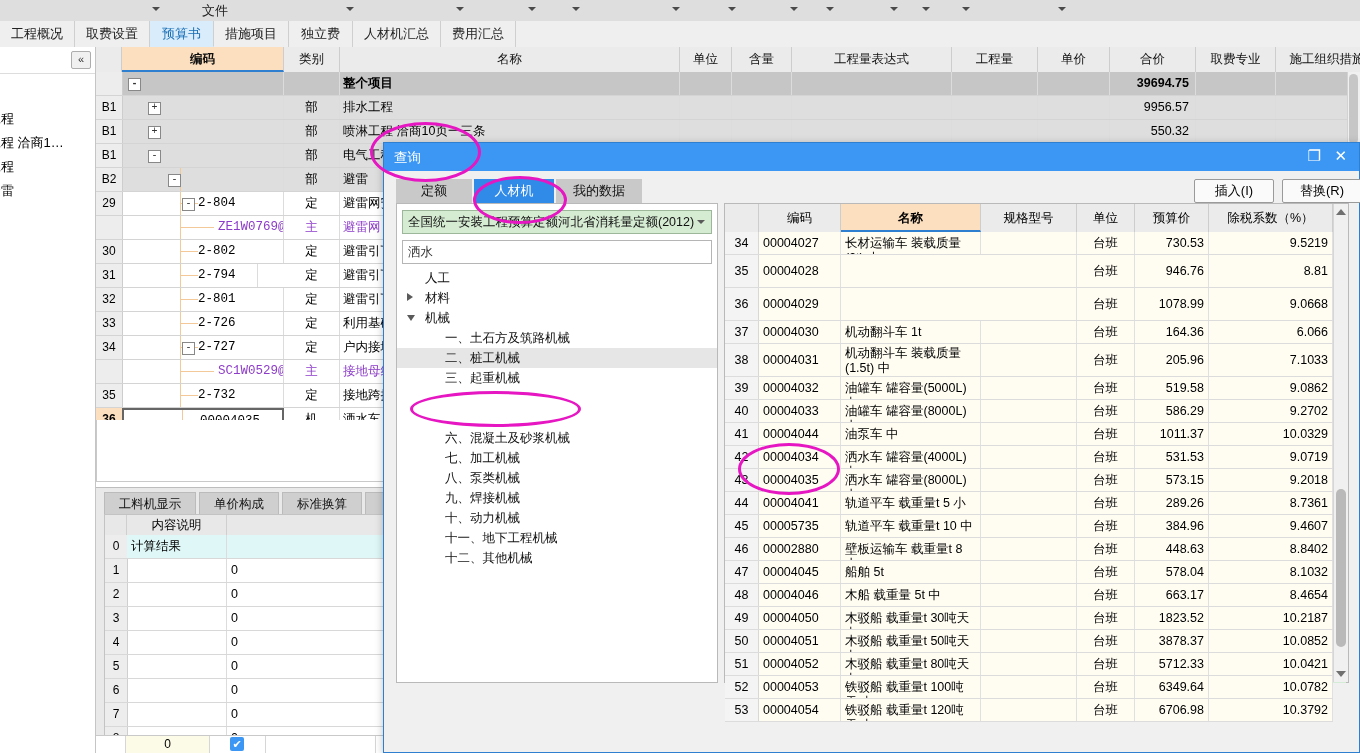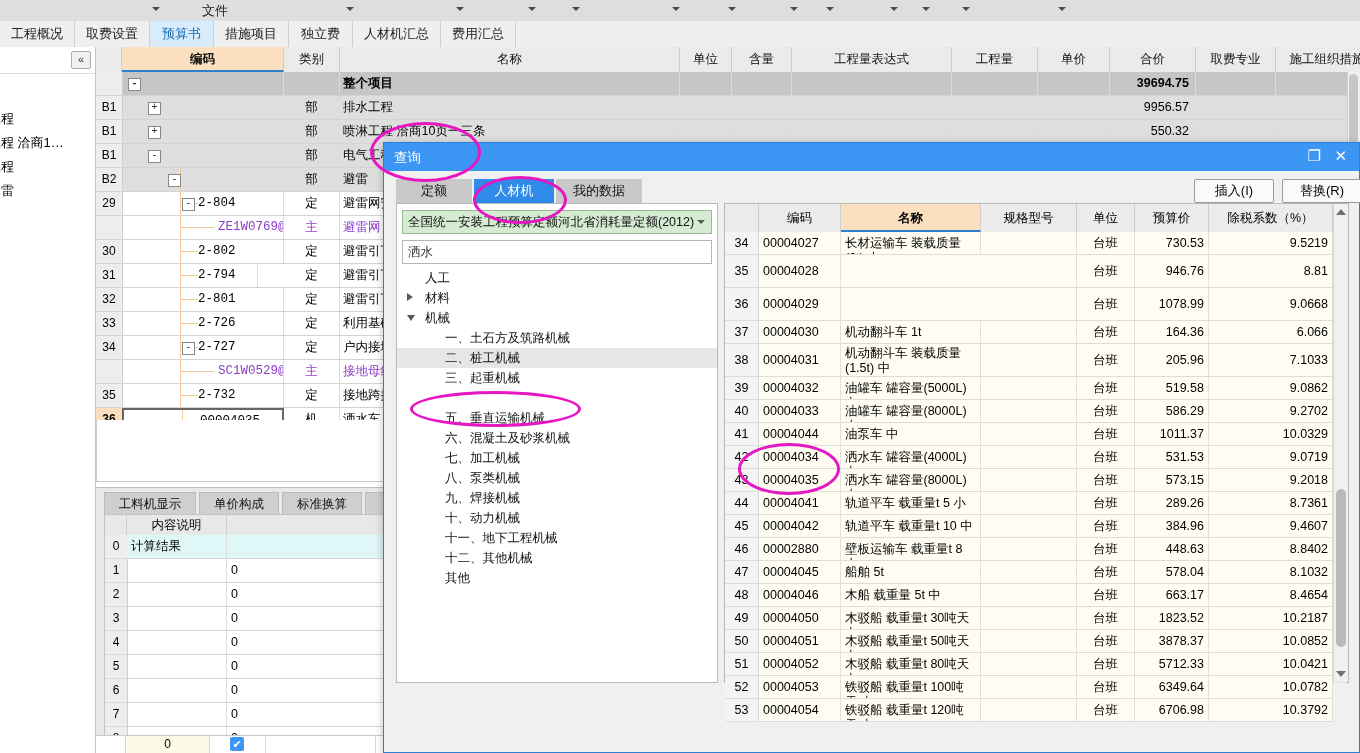--- a/index.html
+++ b/index.html
@@ -573,46 +573,40 @@
           </div>
           <div class="tnode" style="top: 60px;">
             <span class="lbl" style="left: 48px;">一、土石方及筑路机械</span>
           </div>
           <div class="tnode hl" style="top: 80px;">
             <span class="lbl" style="left: 48px;">二、桩工机械</span>
           </div>
           <div class="tnode" style="top: 100px;">
             <span class="lbl" style="left: 48px;">三、起重机械</span>
           </div>
-          <div class="tnode" style="top: 140px;">
-            <span class="lbl" style="left: 48px;">五、垂直运输机械</span>
-          </div>
           <div class="tnode" style="top: 160px;">
             <span class="lbl" style="left: 48px;">六、混凝土及砂浆机械</span>
           </div>
           <div class="tnode" style="top: 180px;">
             <span class="lbl" style="left: 48px;">七、加工机械</span>
           </div>
           <div class="tnode" style="top: 200px;">
             <span class="lbl" style="left: 48px;">八、泵类机械</span>
           </div>
           <div class="tnode" style="top: 220px;">
             <span class="lbl" style="left: 48px;">九、焊接机械</span>
           </div>
           <div class="tnode" style="top: 240px;">
             <span class="lbl" style="left: 48px;">十、动力机械</span>
           </div>
           <div class="tnode" style="top: 260px;">
             <span class="lbl" style="left: 48px;">十一、地下工程机械</span>
           </div>
           <div class="tnode" style="top: 280px;">
             <span class="lbl" style="left: 48px;">十二、其他机械</span>
-          </div>
-          <div class="tnode" style="top: 300px;">
-            <span class="lbl" style="left: 48px;">其他</span>
           </div>
         </div>
     </div>
 
     <div class="drightpane">
       <div class="dth" id="dthead">
           <div class="c" style="left: 0px; width: 34px;"></div>
           <div class="c" style="left: 34px; width: 82px;">编码</div>
           <div class="c nm" style="left: 116px; width: 140px;">名称</div>
           <div class="c" style="left: 256px; width: 96px;">规格型号</div>
@@ -714,21 +708,21 @@
             <div class="c idx" style="left: 0px; width: 34px; height: 22px; line-height: 22px;">44</div>
             <div class="c " style="left: 34px; width: 82px; height: 22px; line-height: 22px;">00004041</div>
             <div class="c nmwrap" style="left: 116px; width: 140px; height: 22px; line-height: 15px; padding-top: 4px;">轨道平车 载重量t 5 小</div>
             <div class="c " style="left: 256px; width: 96px; height: 22px; line-height: 22px;"></div>
             <div class="c ctr" style="left: 352px; width: 58px; height: 22px; line-height: 22px;">台班</div>
             <div class="c r" style="left: 410px; width: 74px; height: 22px; line-height: 22px;">289.26</div>
             <div class="c r" style="left: 484px; width: 124px; height: 22px; line-height: 22px;">8.7361</div>
           </div>
           <div class="dtrow" style="top: 311px; height: 23px;">
             <div class="c idx" style="left: 0px; width: 34px; height: 22px; line-height: 22px;">45</div>
-            <div class="c " style="left: 34px; width: 82px; height: 22px; line-height: 22px;">00004042</div>
+            <div class="c " style="left: 34px; width: 82px; height: 22px; line-height: 22px;">00005735</div>
             <div class="c nmwrap" style="left: 116px; width: 140px; height: 22px; line-height: 15px; padding-top: 4px;">轨道平车 载重量t 10 中</div>
             <div class="c " style="left: 256px; width: 96px; height: 22px; line-height: 22px;"></div>
             <div class="c ctr" style="left: 352px; width: 58px; height: 22px; line-height: 22px;">台班</div>
             <div class="c r" style="left: 410px; width: 74px; height: 22px; line-height: 22px;">384.96</div>
             <div class="c r" style="left: 484px; width: 124px; height: 22px; line-height: 22px;">9.4607</div>
           </div>
           <div class="dtrow" style="top: 334px; height: 23px;">
             <div class="c idx" style="left: 0px; width: 34px; height: 22px; line-height: 22px;">46</div>
             <div class="c " style="left: 34px; width: 82px; height: 22px; line-height: 22px;">00002880</div>
             <div class="c nmwrap" style="left: 116px; width: 140px; height: 22px; line-height: 15px; padding-top: 4px;">壁板运输车 载重量t 8 大</div>

